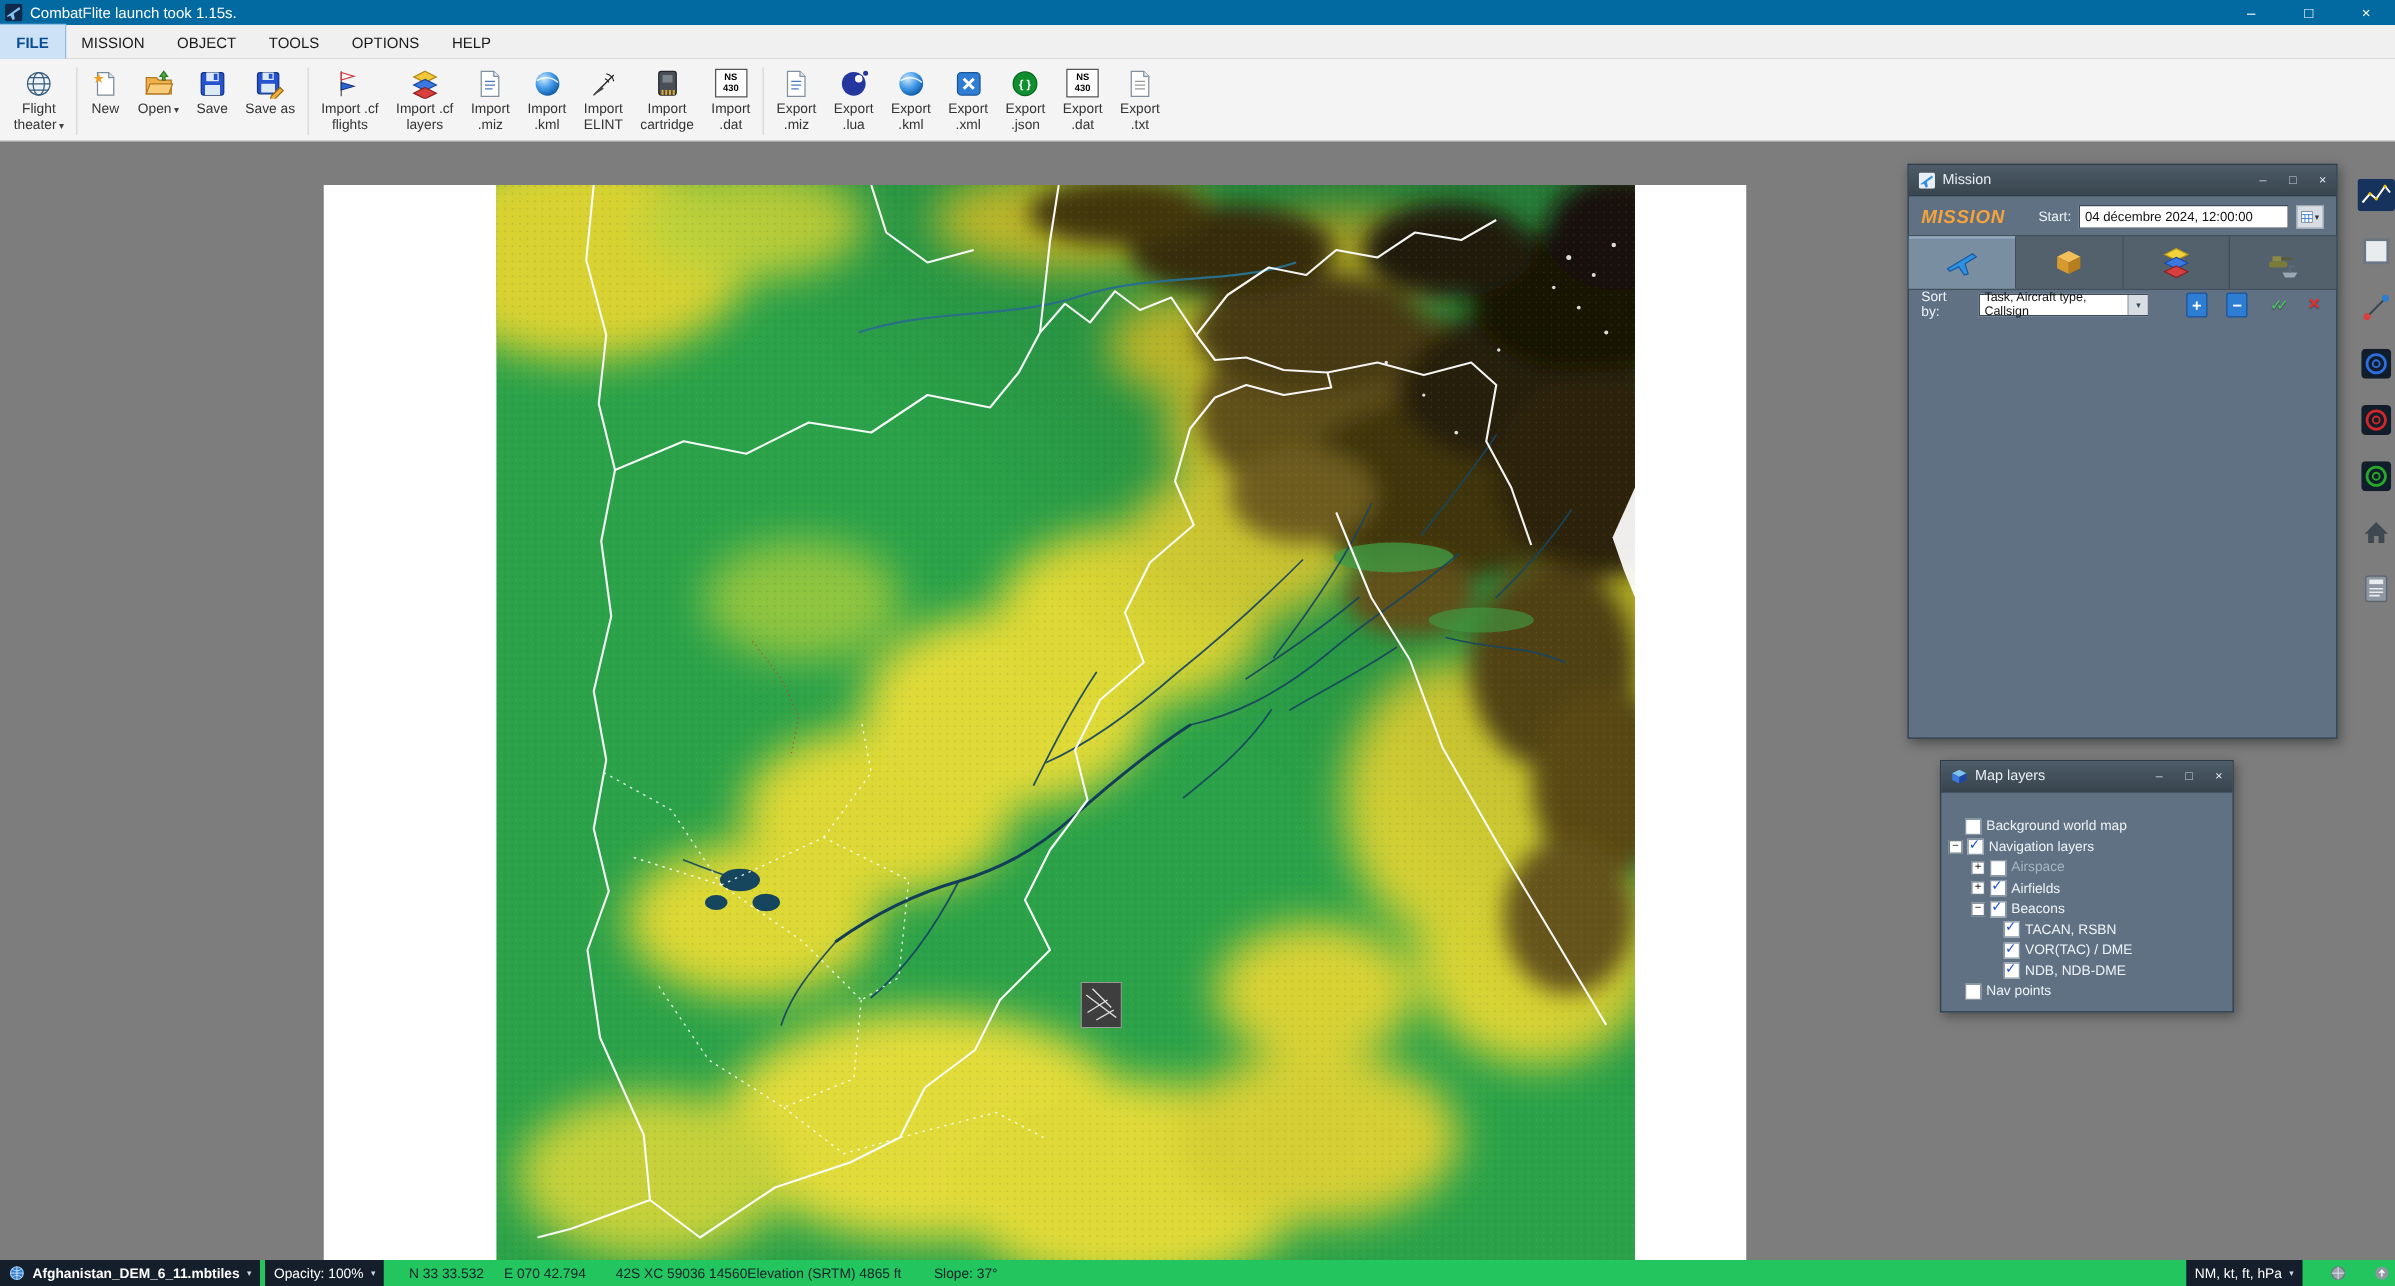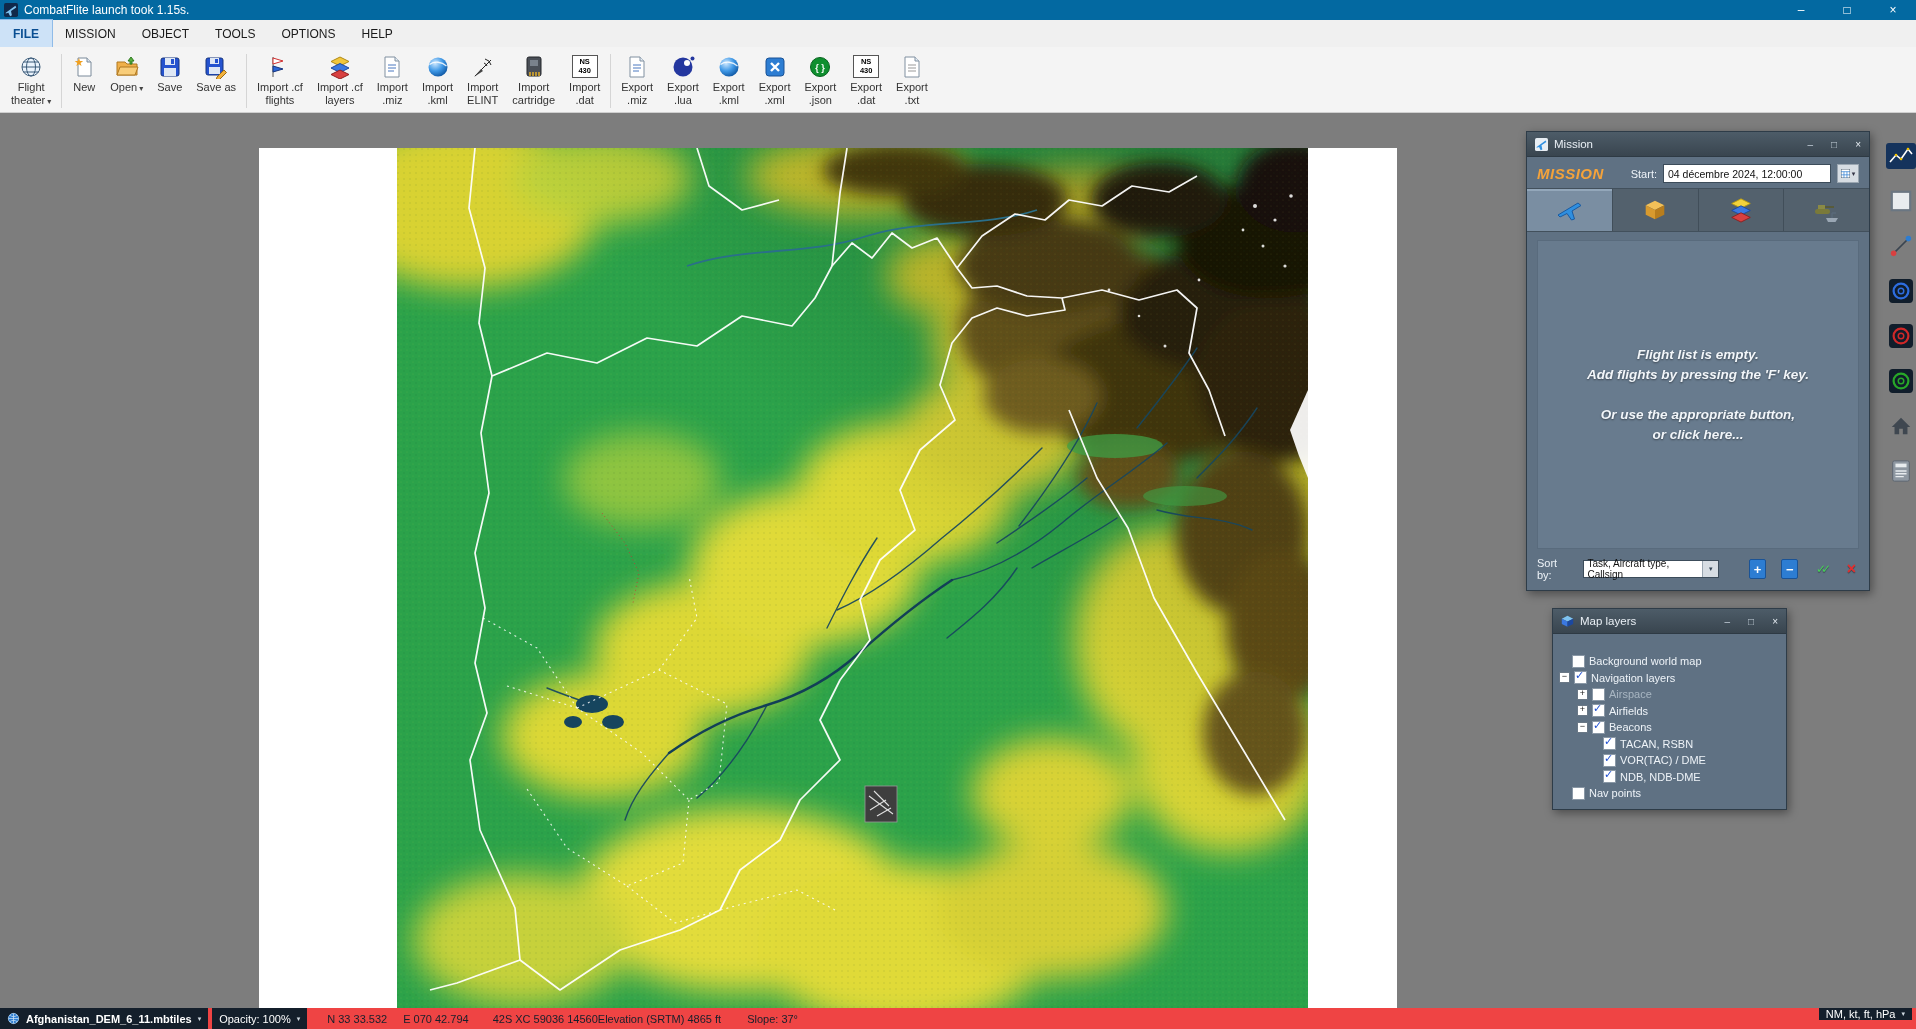--- a/index.html
+++ b/index.html
@@ -70,26 +70,26 @@
   .ind0b{padding-left:15px;}
   .ind1{padding-left:20px;}
   .ind2{padding-left:46px;}
   .expander{width:9px;height:9px;background:#fff;border:1px solid #6a7886;color:#222;font-size:9px;line-height:7px;text-align:center;flex:none;box-sizing:content-box;}
   .cbox{width:11px;height:11px;background:#fff;border:1px solid #8a98a6;flex:none;position:relative;}
   .cbox span{position:absolute;left:0px;top:-3px;font-size:11px;font-weight:bold;color:#1f4fd0;}
   .tlab{white-space:nowrap;}
   .tlab.disabled{color:#a8b6c2;}
 
   
-  .statusbar{position:absolute;left:0;right:0;bottom:0;height:21px;background:#ef4444;display:flex;align-items:stretch;font-size:11px;color:#15202c;z-index:20;}
+  .statusbar{position:absolute;left:0;right:0;bottom:0;height:21px;background:#22c55e;display:flex;align-items:stretch;font-size:11px;color:#15202c;z-index:20;}
   .sb-dark{background:#141f2b;color:#fff;display:flex;align-items:center;padding:0 7px;gap:6px;white-space:nowrap;}
   .sb-gap{width:4px;}
   .sb-caret{font-size:7px;color:#cfd8e0;}
   .sb-text{display:flex;align-items:center;white-space:nowrap;}
-  .sb-right{margin-left:auto;display:flex;align-items:center;gap:22px;padding-right:4px;flex-direction:column;}
+  .sb-right{margin-left:auto;display:flex;align-items:center;gap:22px;padding-right:4px;}
 </style>
 </head>
 <body>
 
 <svg width="0" height="0" style="position:absolute">
   <defs>
     <radialGradient id="sphereGrad" cx="35%" cy="30%" r="75%">
       <stop offset="0%" stop-color="#cfe9ff"></stop>
         <stop offset="55%" stop-color="#3f98e6"></stop>
         <stop offset="100%" stop-color="#0f57a3"></stop>
@@ -612,27 +612,20 @@
           <svg width="28" height="28" viewBox="0 0 28 28">
             <rect x="2" y="13" width="15" height="5" rx="2.5" fill="#7a7a3a"></rect>
             <rect x="5" y="9" width="7" height="4" fill="#8a8a46"></rect>
             <path d="M12 11h9" stroke="#5a5a2a" stroke-width="1.5"></path>
             <path d="M13 22h12l-2.5 4H15z" fill="#9aa7b4"></path>
             <path d="M19 17v5M19 17h4" stroke="#5a6a7a" stroke-width="1.4"></path>
           </svg>
         </span>
     </div>
   </div>
-  <div class="m-empty">
-    <div class="m-line">Flight list is empty.</div>
-    <div class="m-line">Add flights by pressing the 'F' key.</div>
-    <div class="m-line"></div>
-    <div class="m-line">Or use the appropriate button,</div>
-    <div class="m-line">or click here...</div>
-  </div>
   <div class="m-footer">
     <span>Sort by:</span>
     <div class="m-sort-combo">
       <span>Task, Aircraft type, Callsign</span>
       <span class="combo-caret">▾</span>
     </div>
     <span class="m-foot-spacer"></span>
     <span class="m-foot-btn btn-blue">+</span>
     <span class="m-foot-btn btn-blue">−</span>
     <span class="m-foot-btn btn-doublecheck">✓✓</span>

